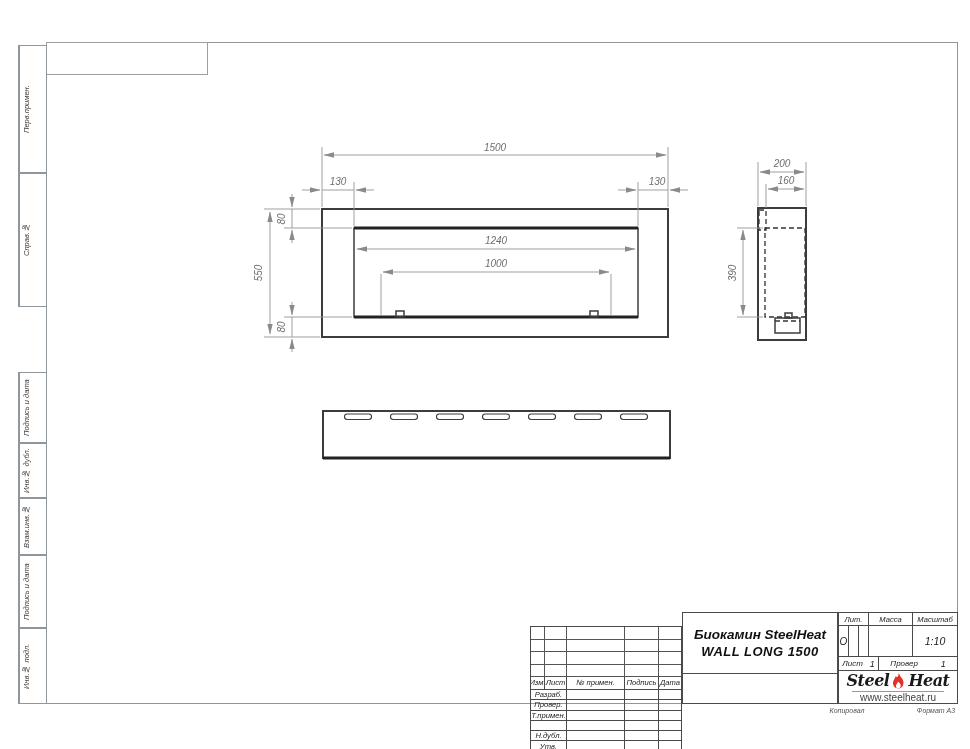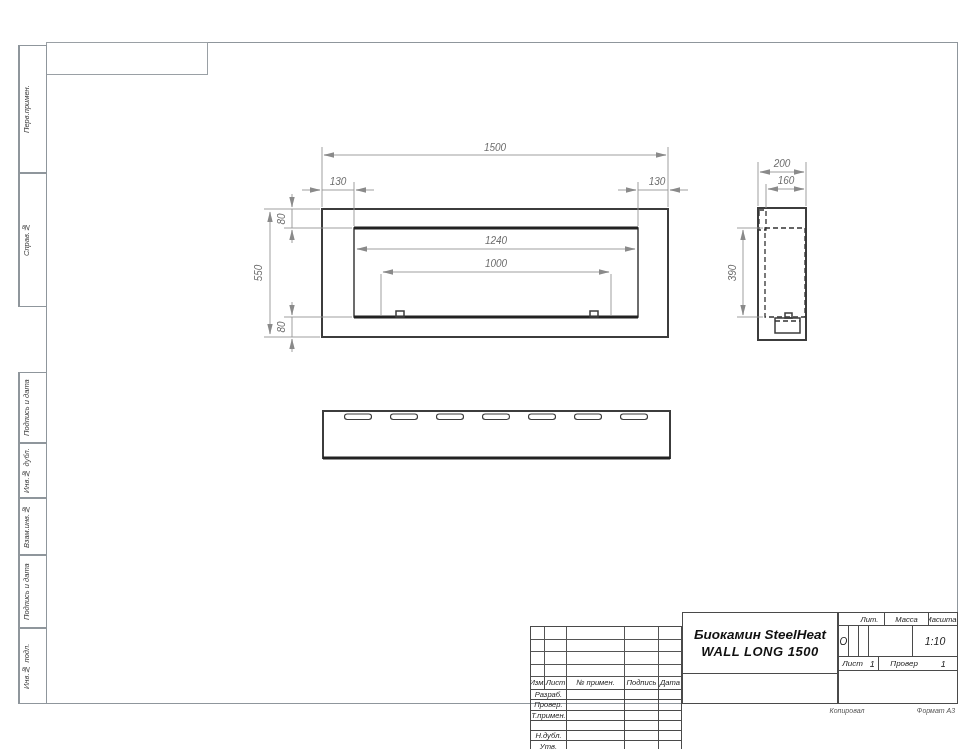--- a/index.html
+++ b/index.html
@@ -27,21 +27,21 @@
       justify-content:center;font-size:7.6px;color:#222;overflow:hidden;white-space:nowrap;}
   .tc.nr{border-right:none;}
   .tb-title{position:absolute;left:682px;top:612px;width:156px;height:92px;
       border:1px solid #4a4a4a;box-sizing:border-box;}
   .tb-title-main{height:61px;border-bottom:1px solid #4a4a4a;box-sizing:border-box;
       display:flex;flex-direction:column;align-items:center;justify-content:center;gap:2px;}
   .tb-title-main .t1{font:italic bold 13.5px "Liberation Sans",sans-serif;color:#111;}
   .tb-title-main .t2{font:italic bold 13px "Liberation Sans",sans-serif;color:#111;letter-spacing:.5px;}
   .tb-right{position:absolute;left:838px;top:612px;width:120px;height:92px;
       border:1px solid #4a4a4a;box-sizing:border-box;display:flex;flex-direction:column;font-style:italic;}
-  .r-hdr{display:flex;height:13px;border-bottom:1px solid #4a4a4a;box-sizing:border-box;padding-left:16px;}
+  .r-hdr{display:flex;height:13px;border-bottom:1px solid #4a4a4a;box-sizing:border-box;}
   .r-val{display:flex;height:31px;border-bottom:1px solid #4a4a4a;box-sizing:border-box;}
   .r-sheet{display:flex;height:14px;border-bottom:1px solid #4a4a4a;box-sizing:border-box;}
   .r-logo{flex:1;display:flex;flex-direction:column;align-items:center;justify-content:center;}
   .sub{border-right:1px solid #4a4a4a;box-sizing:border-box;display:flex;align-items:center;justify-content:center;}
   .lit-val{font:italic 10px "Liberation Sans",sans-serif;color:#222;}
   .scale-val{font:italic 10.5px "Liberation Sans",sans-serif;color:#222;}
   .sheet-lbl{font-size:8px;color:#222;}
   .sheet-num{font-size:9px;color:#222;}
   .logo-row{display:flex;align-items:center;gap:2px;}
   .logo-word{font:italic bold 16px "DejaVu Serif",serif;color:#1a1a1a;letter-spacing:-.5px;}
@@ -286,18 +286,29 @@
     <div class="r-sheet">
       <span class="sub" style="width:40px;justify-content:space-around;">
         <span class="sheet-lbl">Лист</span>
         <span class="sheet-num">1</span>
       </span>
       <span class="sub" style="flex:1;border-right:none;justify-content:space-around;">
         <span class="sheet-lbl">Провер</span>
         <span class="sheet-num">1</span>
       </span>
     </div>
+    <div class="r-logo">
+      <span class="logo-row">
+        <span class="logo-word">Steel</span>
+        <svg width="15" height="18" viewBox="0 0 14 17">
+          <path d="M7.3 0.4 C7.9 4.4 11.4 5.9 11.7 9.4 C12 12.9 9.7 15.6 6.8 15.6 C3.9 15.6 1.7 13.4 1.8 10.2 C1.9 7.6 3.7 6.6 4.2 4.1 C5.5 5.5 6.8 5.1 7.3 0.4 Z" fill="#e53026"></path>
+          <path d="M6.8 15.6 C5.1 15.6 4.3 13.9 4.7 12.4 C5.1 11 6.3 10.6 6.5 9 C7.6 10.2 9.2 10.9 9.1 12.7 C9 14.4 8.1 15.6 6.8 15.6 Z" fill="#ffffff"></path>
+        </svg>
+        <span class="logo-word">Heat</span>
+      </span>
+      <span class="logo-url">www.steelheat.ru</span>
+    </div>
   </div>
 
   <div class="footer-note" style="left:812px;top:707px;width:70px;">Копировал</div>
   <div class="footer-note" style="left:900px;top:707px;width:72px;">Формат А3</div>
 
 </div>
 
 </body></html>

